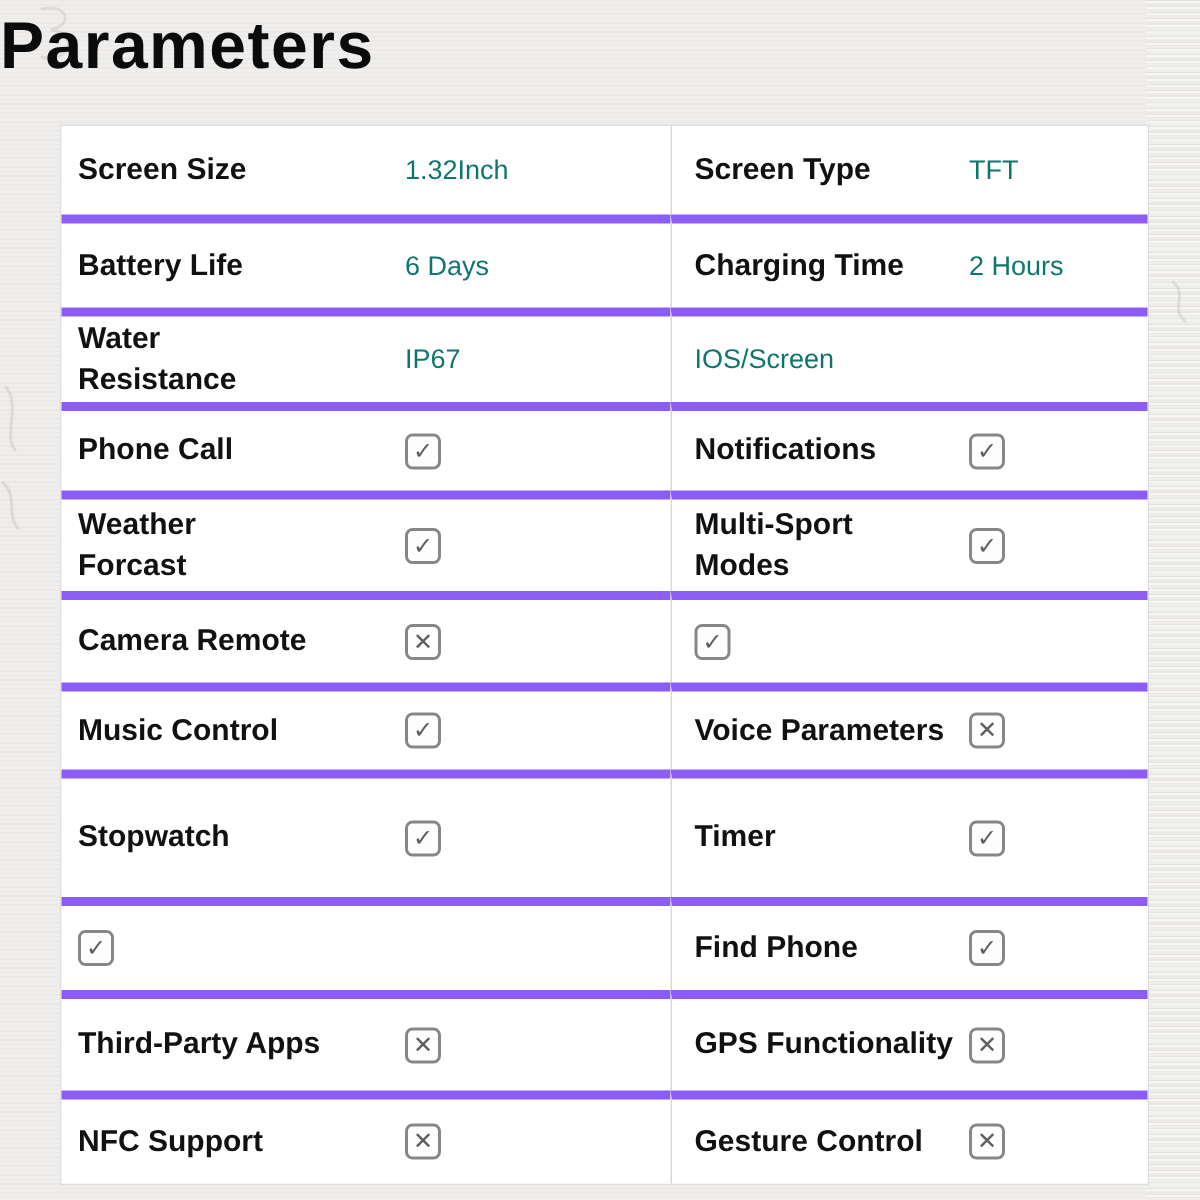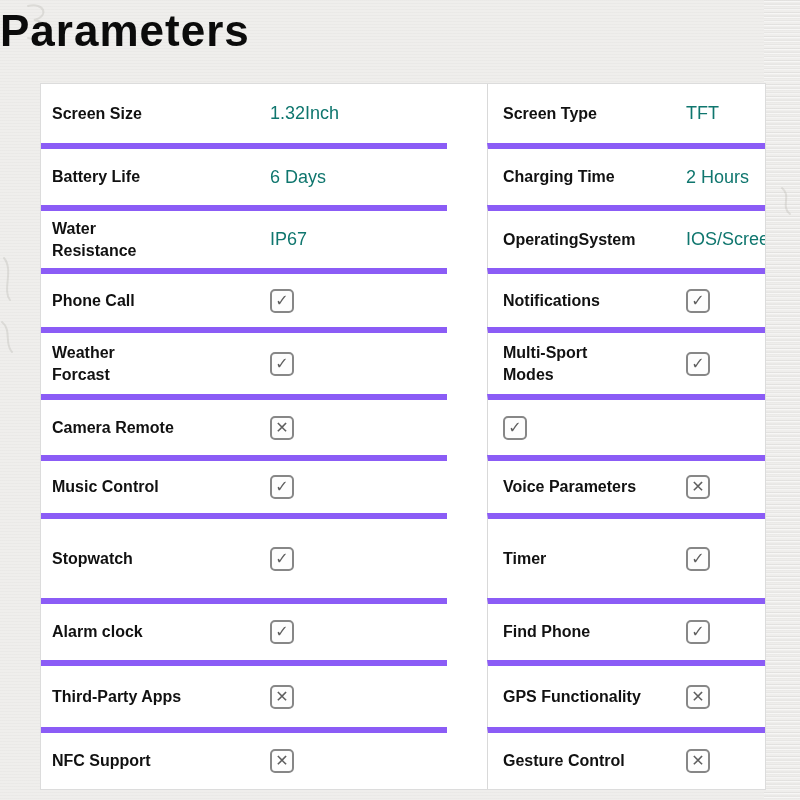--- a/index.html
+++ b/index.html
@@ -50,26 +50,26 @@
     display: flex;
     align-items: center;
     box-sizing: border-box;
     border-top: 6px solid #8b5cf6;
     background: #ffffff;
     overflow: hidden;
   }
   .spec-table > .cell:nth-child(-n+2) { border-top: none; }
   .cell.right { border-left: 1px solid #d9d9d9; }
   .cell.left  { padding-left: 11px; }
-  .cell.right { padding-left: 15px; margin-left: 40px; }
+  .cell.right { padding-left: 15px; }
   .cell.left  .label { width: 218px; }
   .cell.right .label { width: 183px; }
   .label {
     flex: none;
-    font-size: 16px;
+    font-size: 20px;
     font-weight: 700;
     color: #111111;
     line-height: 1.32;
     white-space: pre-line;
   }
   .value {
     font-size: 18px;
     font-weight: 400;
     color: #0f766e;
   }
@@ -123,21 +123,20 @@
     <div class="cell right">
       <span class="label">Charging Time</span>
       <span class="value">2 Hours</span>
     </div>
     <div class="cell left">
       <span class="label">Water
 Resistance</span>
       <span class="value">IP67</span>
     </div>
     <div class="cell right">
-      <span class="label">OperatingSystem</span>
       <span class="value">IOS/Screen</span>
     </div>
     <div class="cell left">
       <span class="label">Phone Call</span>
       <span class="checkbox checked">✓</span>
     </div>
     <div class="cell right">
       <span class="label">Notifications</span>
       <span class="checkbox checked">✓</span>
     </div>
@@ -168,21 +167,20 @@
     </div>
     <div class="cell left">
       <span class="label">Stopwatch</span>
       <span class="checkbox checked">✓</span>
     </div>
     <div class="cell right">
       <span class="label">Timer</span>
       <span class="checkbox checked">✓</span>
     </div>
     <div class="cell left">
-      <span class="label">Alarm clock</span>
       <span class="checkbox checked">✓</span>
     </div>
     <div class="cell right">
       <span class="label">Find Phone</span>
       <span class="checkbox checked">✓</span>
     </div>
     <div class="cell left">
       <span class="label">Third-Party Apps</span>
       <span class="checkbox crossed">✕</span>
     </div>

